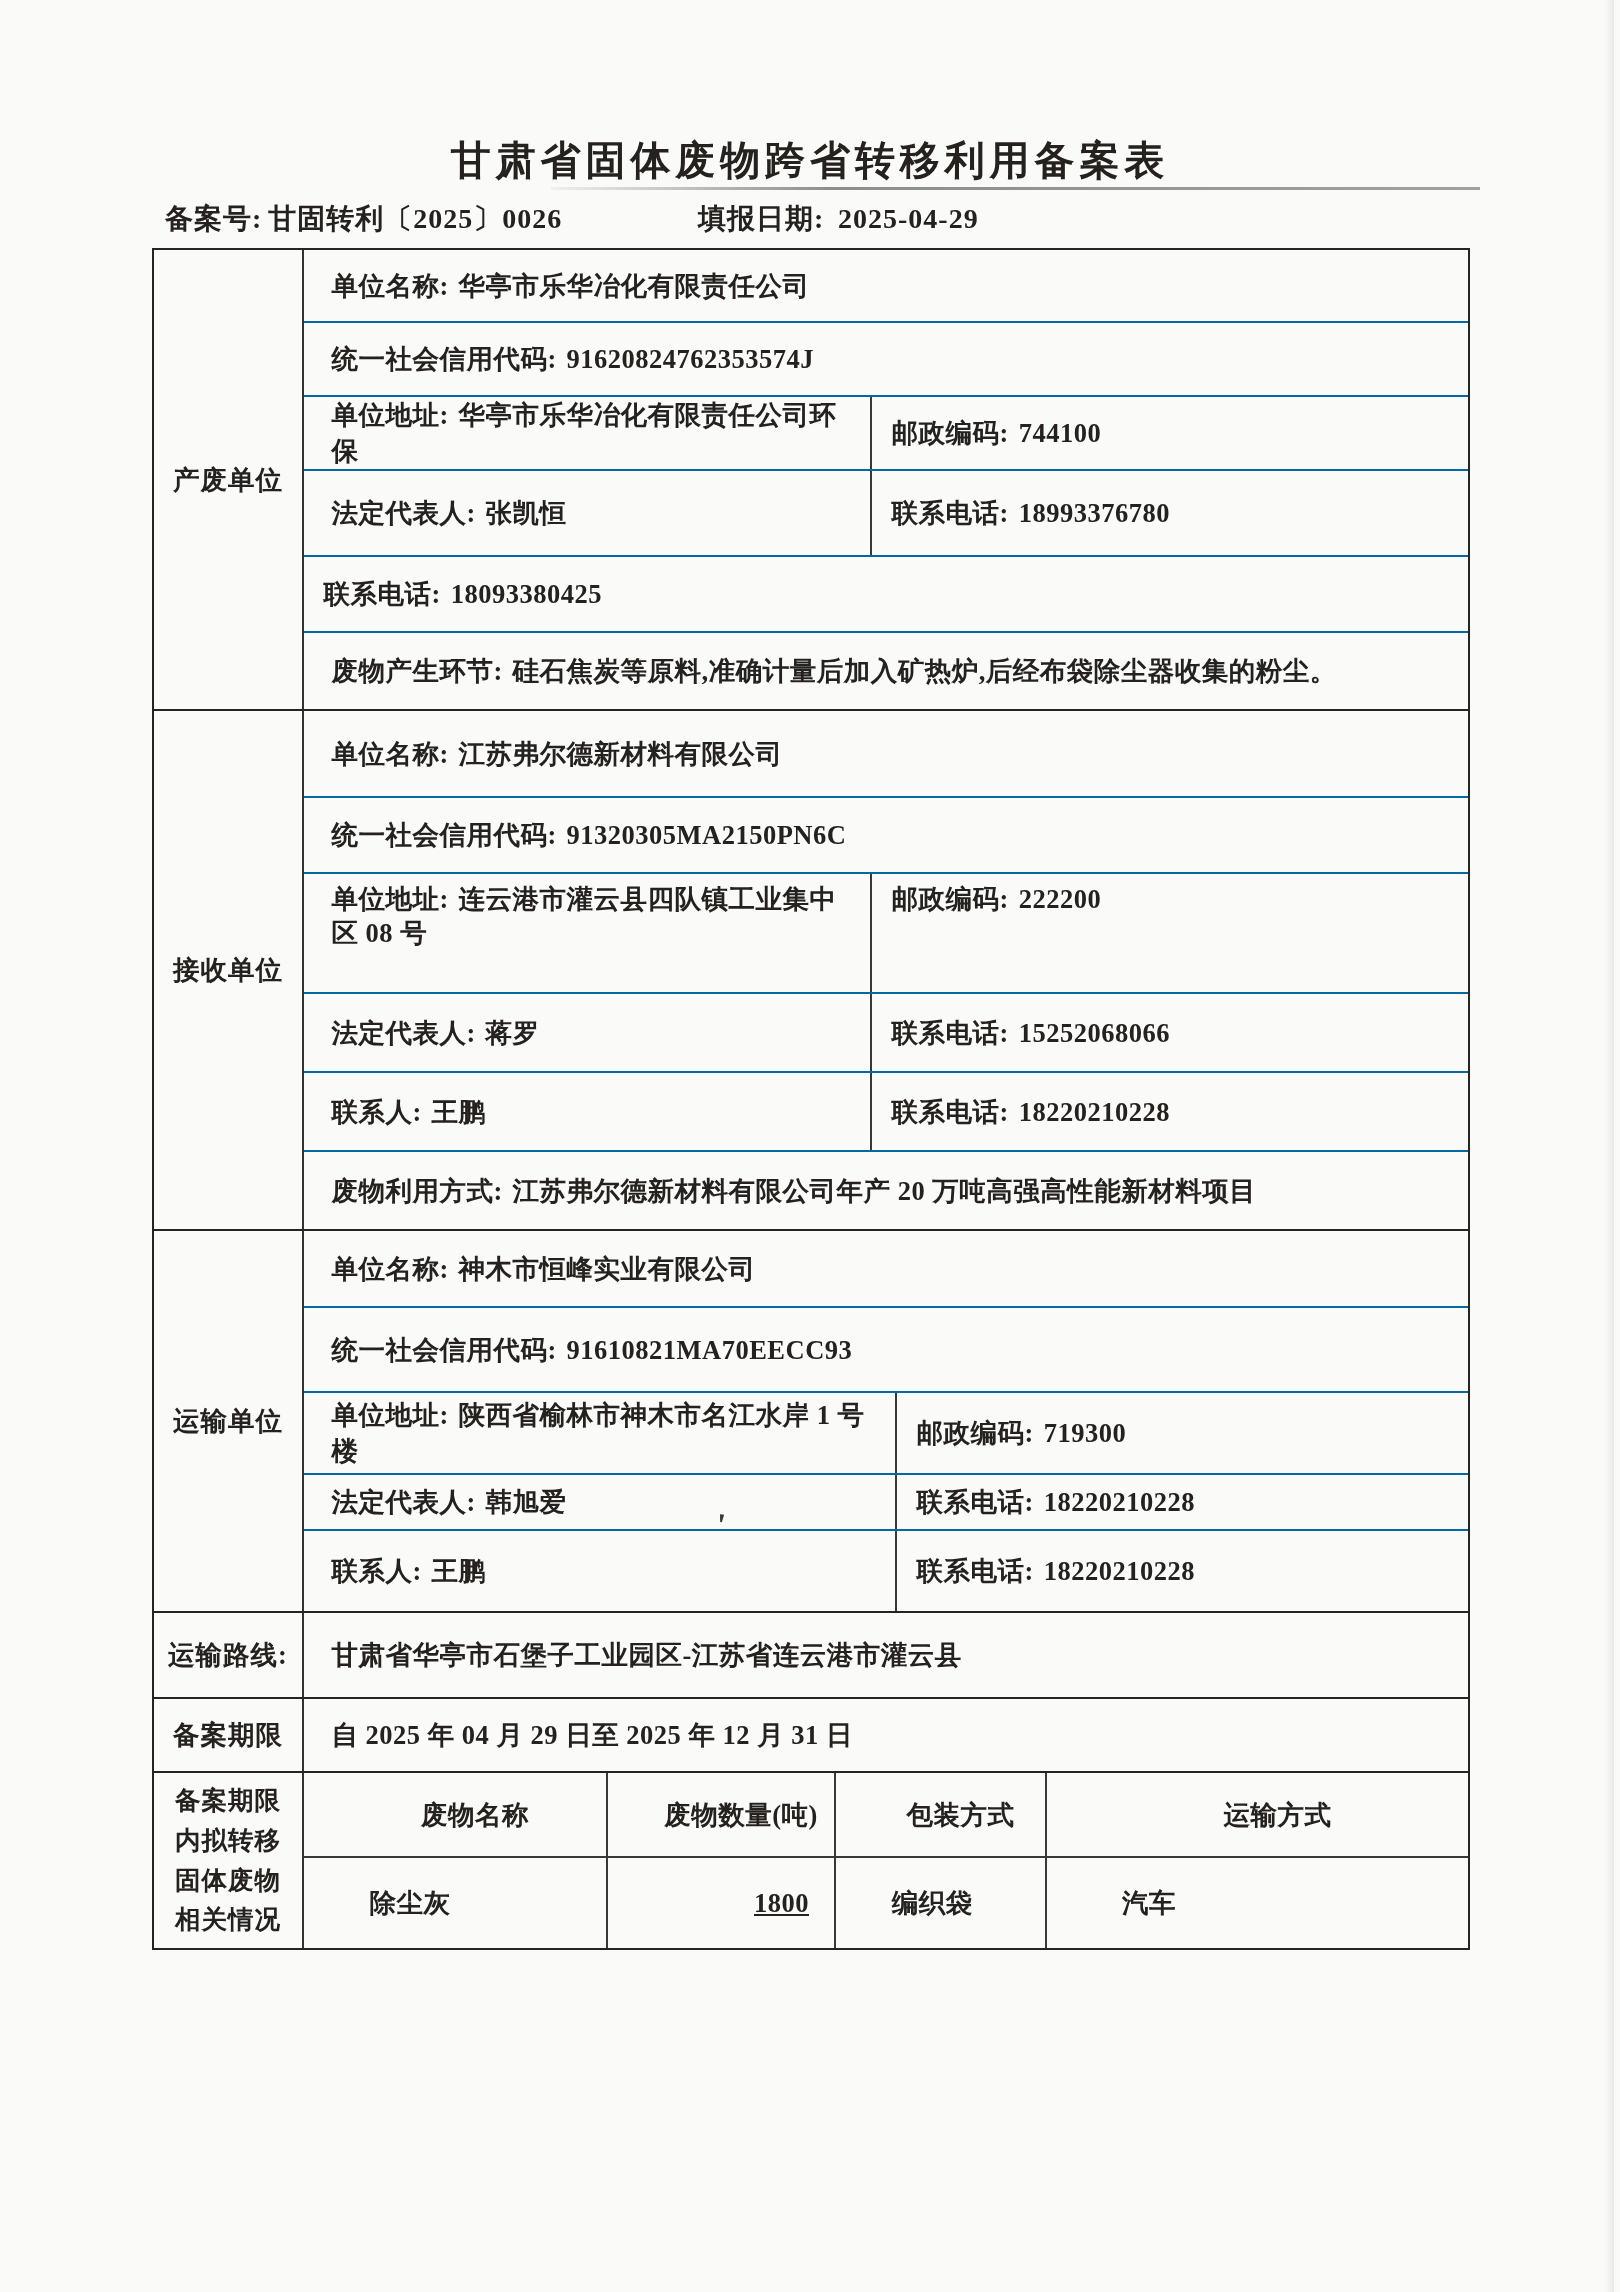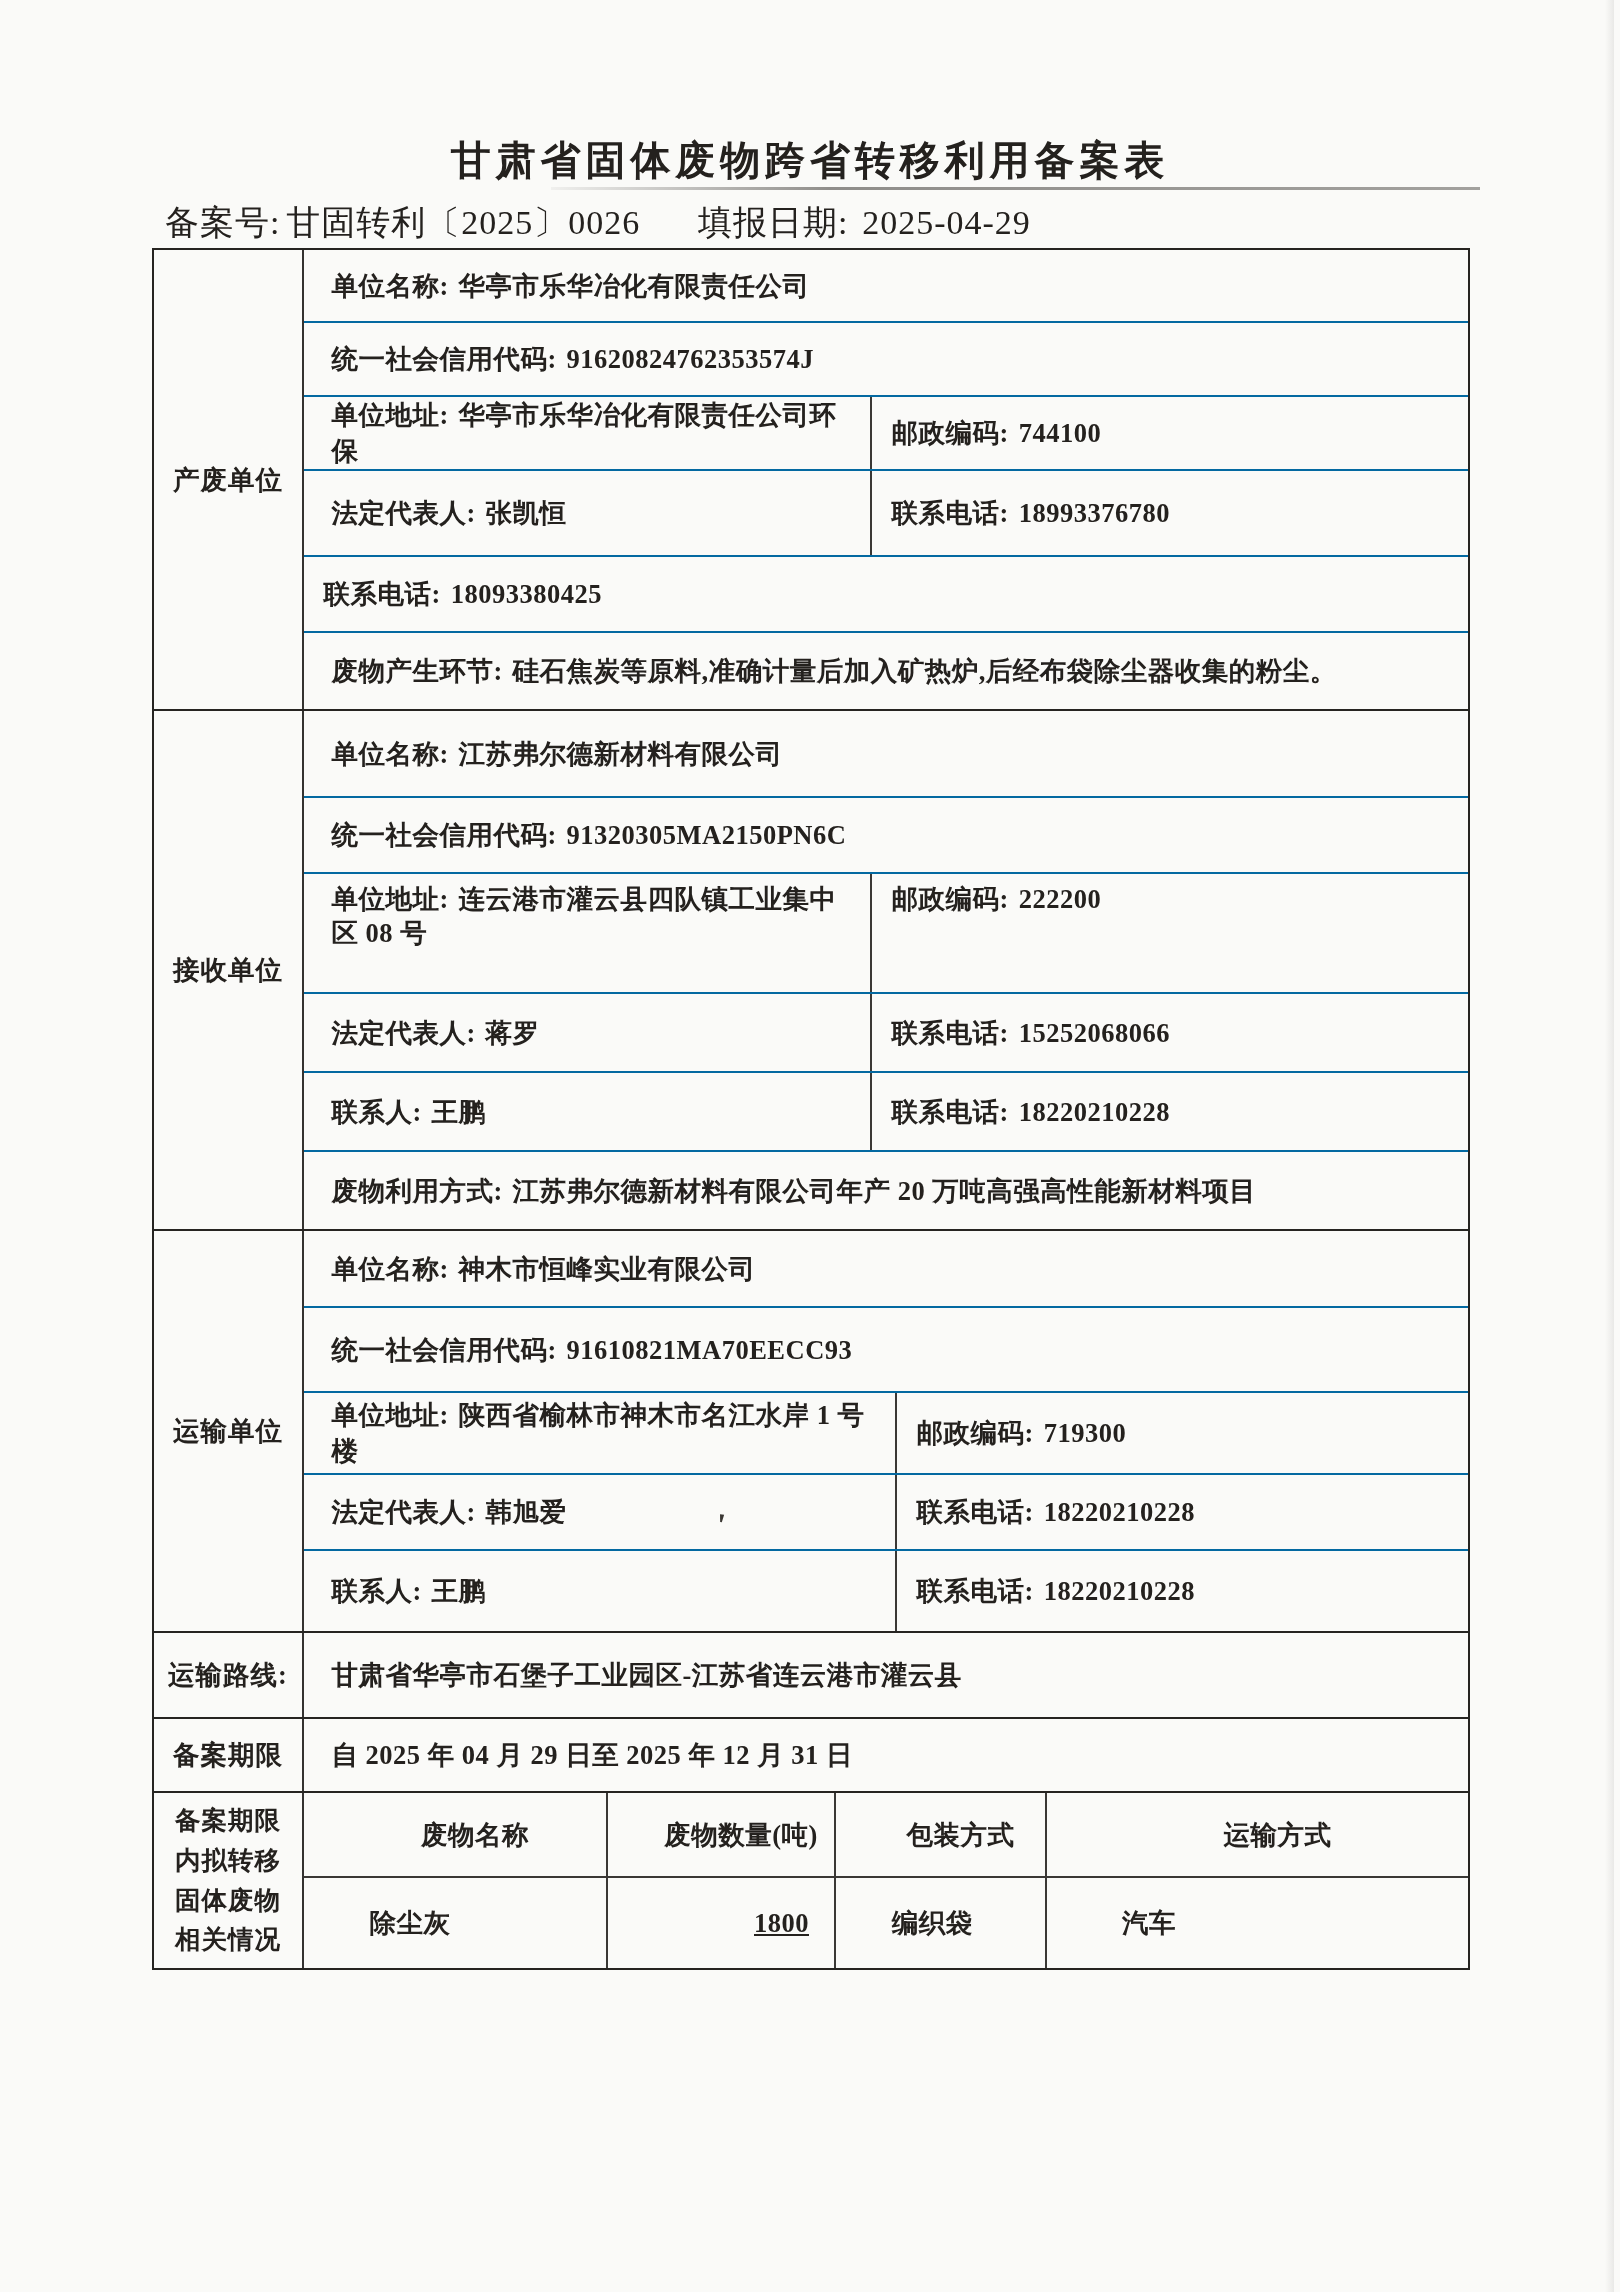--- a/index.html
+++ b/index.html
@@ -16,21 +16,21 @@
   .page *{box-sizing:border-box;}
 
   
   .doc-title{
     position:absolute;top:133px;left:0;width:100%;
     text-align:center;
     font-size:40px;font-weight:700;letter-spacing:4.9px;
   }
   .meta-line{
     position:absolute;top:200px;left:0;width:100%;height:43px;
-    font-size:34px;font-weight:400;letter-spacing:1px;
+    font-size:28px;font-weight:700;letter-spacing:1px;
   }
   .meta-filing{position:absolute;left:165px;top:0;}
   .meta-date{position:absolute;left:698px;top:0;}
   .meta-line .k{margin-right:5.9px;}
   .meta-date .k{margin-right:13.7px;}
 
   
   .tbl{
     position:absolute;left:152px;top:248px;width:1318px;
     border:2.9px solid #262421;
@@ -206,21 +206,21 @@
             </div>
         </div>
         <div class="row split wide" style="height:82px">
           <div class="cell c1">
               <div class="txt"><span class="k">单位地址:</span><span class="v">陕西省榆林市神木市名江水岸 1 号楼</span></div>
             </div>
           <div class="cell c2">
               <div class="txt"><span class="k">邮政编码:</span><span class="v">719300</span></div>
             </div>
         </div>
-        <div class="row split wide" style="height:76px">
+        <div class="row split wide" style="height:56px">
           <div class="cell c1">
               <div class="txt"><span class="k">法定代表人:</span><span class="v">韩旭爱</span></div>
             </div>
           <div class="cell c2">
               <div class="txt"><span class="k">联系电话:</span><span class="v">18220210228</span></div>
             </div>
         </div>
         <div class="row split wide" style="height:80px">
           <div class="cell c1">
               <div class="txt"><span class="k">联系人:</span><span class="v">王鹏</span></div>

